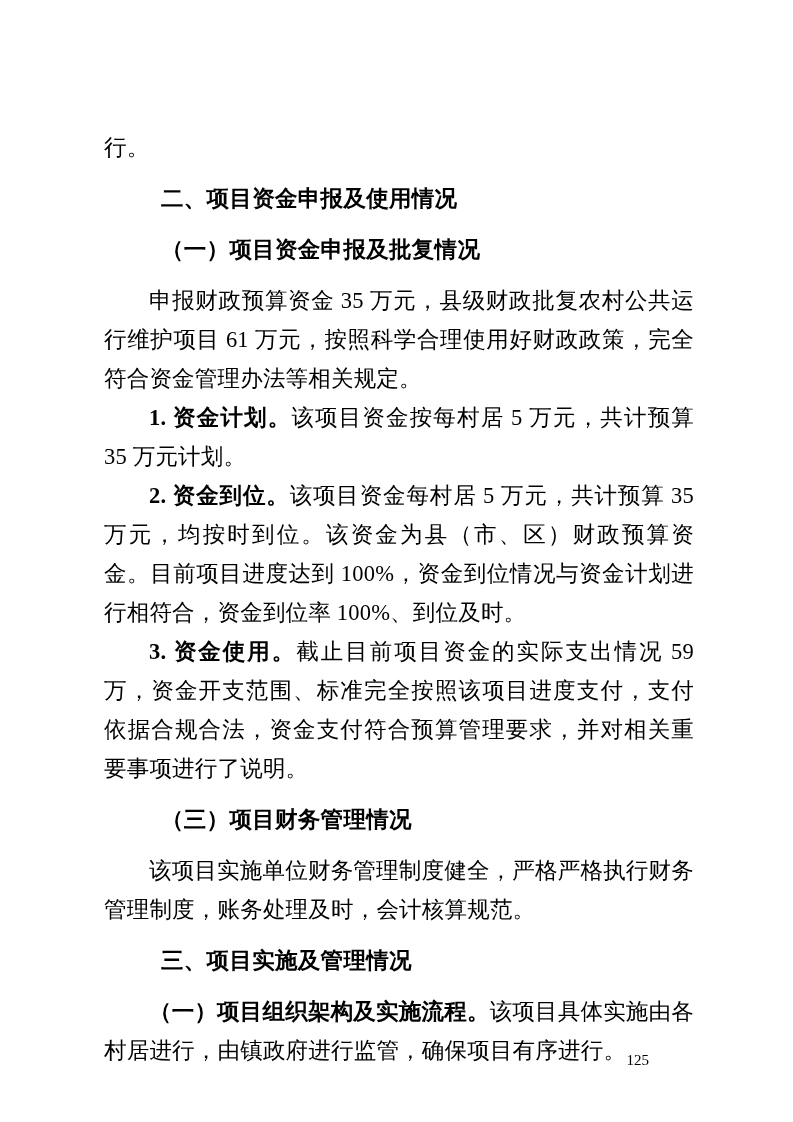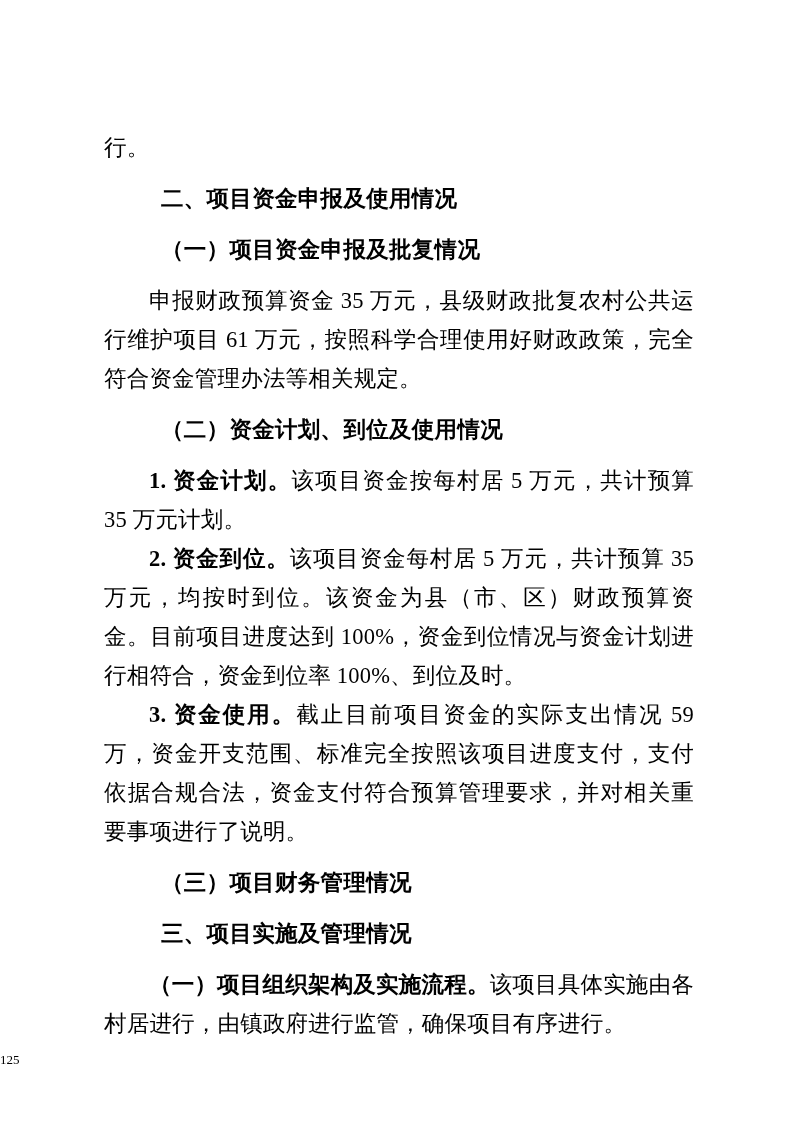--- a/index.html
+++ b/index.html
@@ -50,50 +50,50 @@
   }
   .run-head {
     font-family: Liberation Serif, serif;
     font-weight: bold;
   }
   .footer {
     position: absolute;
     left: 0;
     top: 1052px;
     width: 649px;
-    text-align: left;
-    font-size: 13px;
+    text-align: right;
+    font-size: 15px;
     font-family: "Liberation Serif", serif;
     color: #000;
   }
 </style>
 </head>
 <body>
 
 <div class="page">
   <div class="content">
 
     <p class="para">行。</p>
 
     <p class="heading">二、项目资金申报及使用情况</p>
 
     <p class="heading">（一）项目资金申报及批复情况</p>
 
     <p class="para indent">申报财政预算资金 35 万元，县级财政批复农村公共运行维护项目 61 万元，按照科学合理使用好财政政策，完全符合资金管理办法等相关规定。</p>
 
-    <p class="heading">（二）资金计划、到位及使用情况</p>
 
     <p class="para indent"><span class="run-head">1. 资金计划。</span><span>该项目资金按每村居 5 万元，共计预算 35 万元计划。</span></p>
 
     <p class="para indent"><span class="run-head">2. 资金到位。</span><span>该项目资金每村居 5 万元，共计预算 35 万元，均按时到位。该资金为县（市、区）财政预算资金。目前项目进度达到 100%，资金到位情况与资金计划进行相符合，资金到位率 100%、到位及时。</span></p>
 
     <p class="para indent"><span class="run-head">3. 资金使用。</span><span>截止目前项目资金的实际支出情况 59 万，资金开支范围、标准完全按照该项目进度支付，支付依据合规合法，资金支付符合预算管理要求，并对相关重要事项进行了说明。</span></p>
 
     <p class="heading">（三）项目财务管理情况</p>
 
+    <p class="para indent">该项目实施单位财务管理制度健全，严格严格执行财务管理制度，账务处理及时，会计核算规范。</p>
 
     <p class="heading">三、项目实施及管理情况</p>
 
     <p class="para indent"><span class="run-head">（一）项目组织架构及实施流程。</span><span>该项目具体实施由各村居进行，由镇政府进行监管，确保项目有序进行。</span></p>
 
   </div>
 
   <div class="footer">125</div>
 </div>
 

